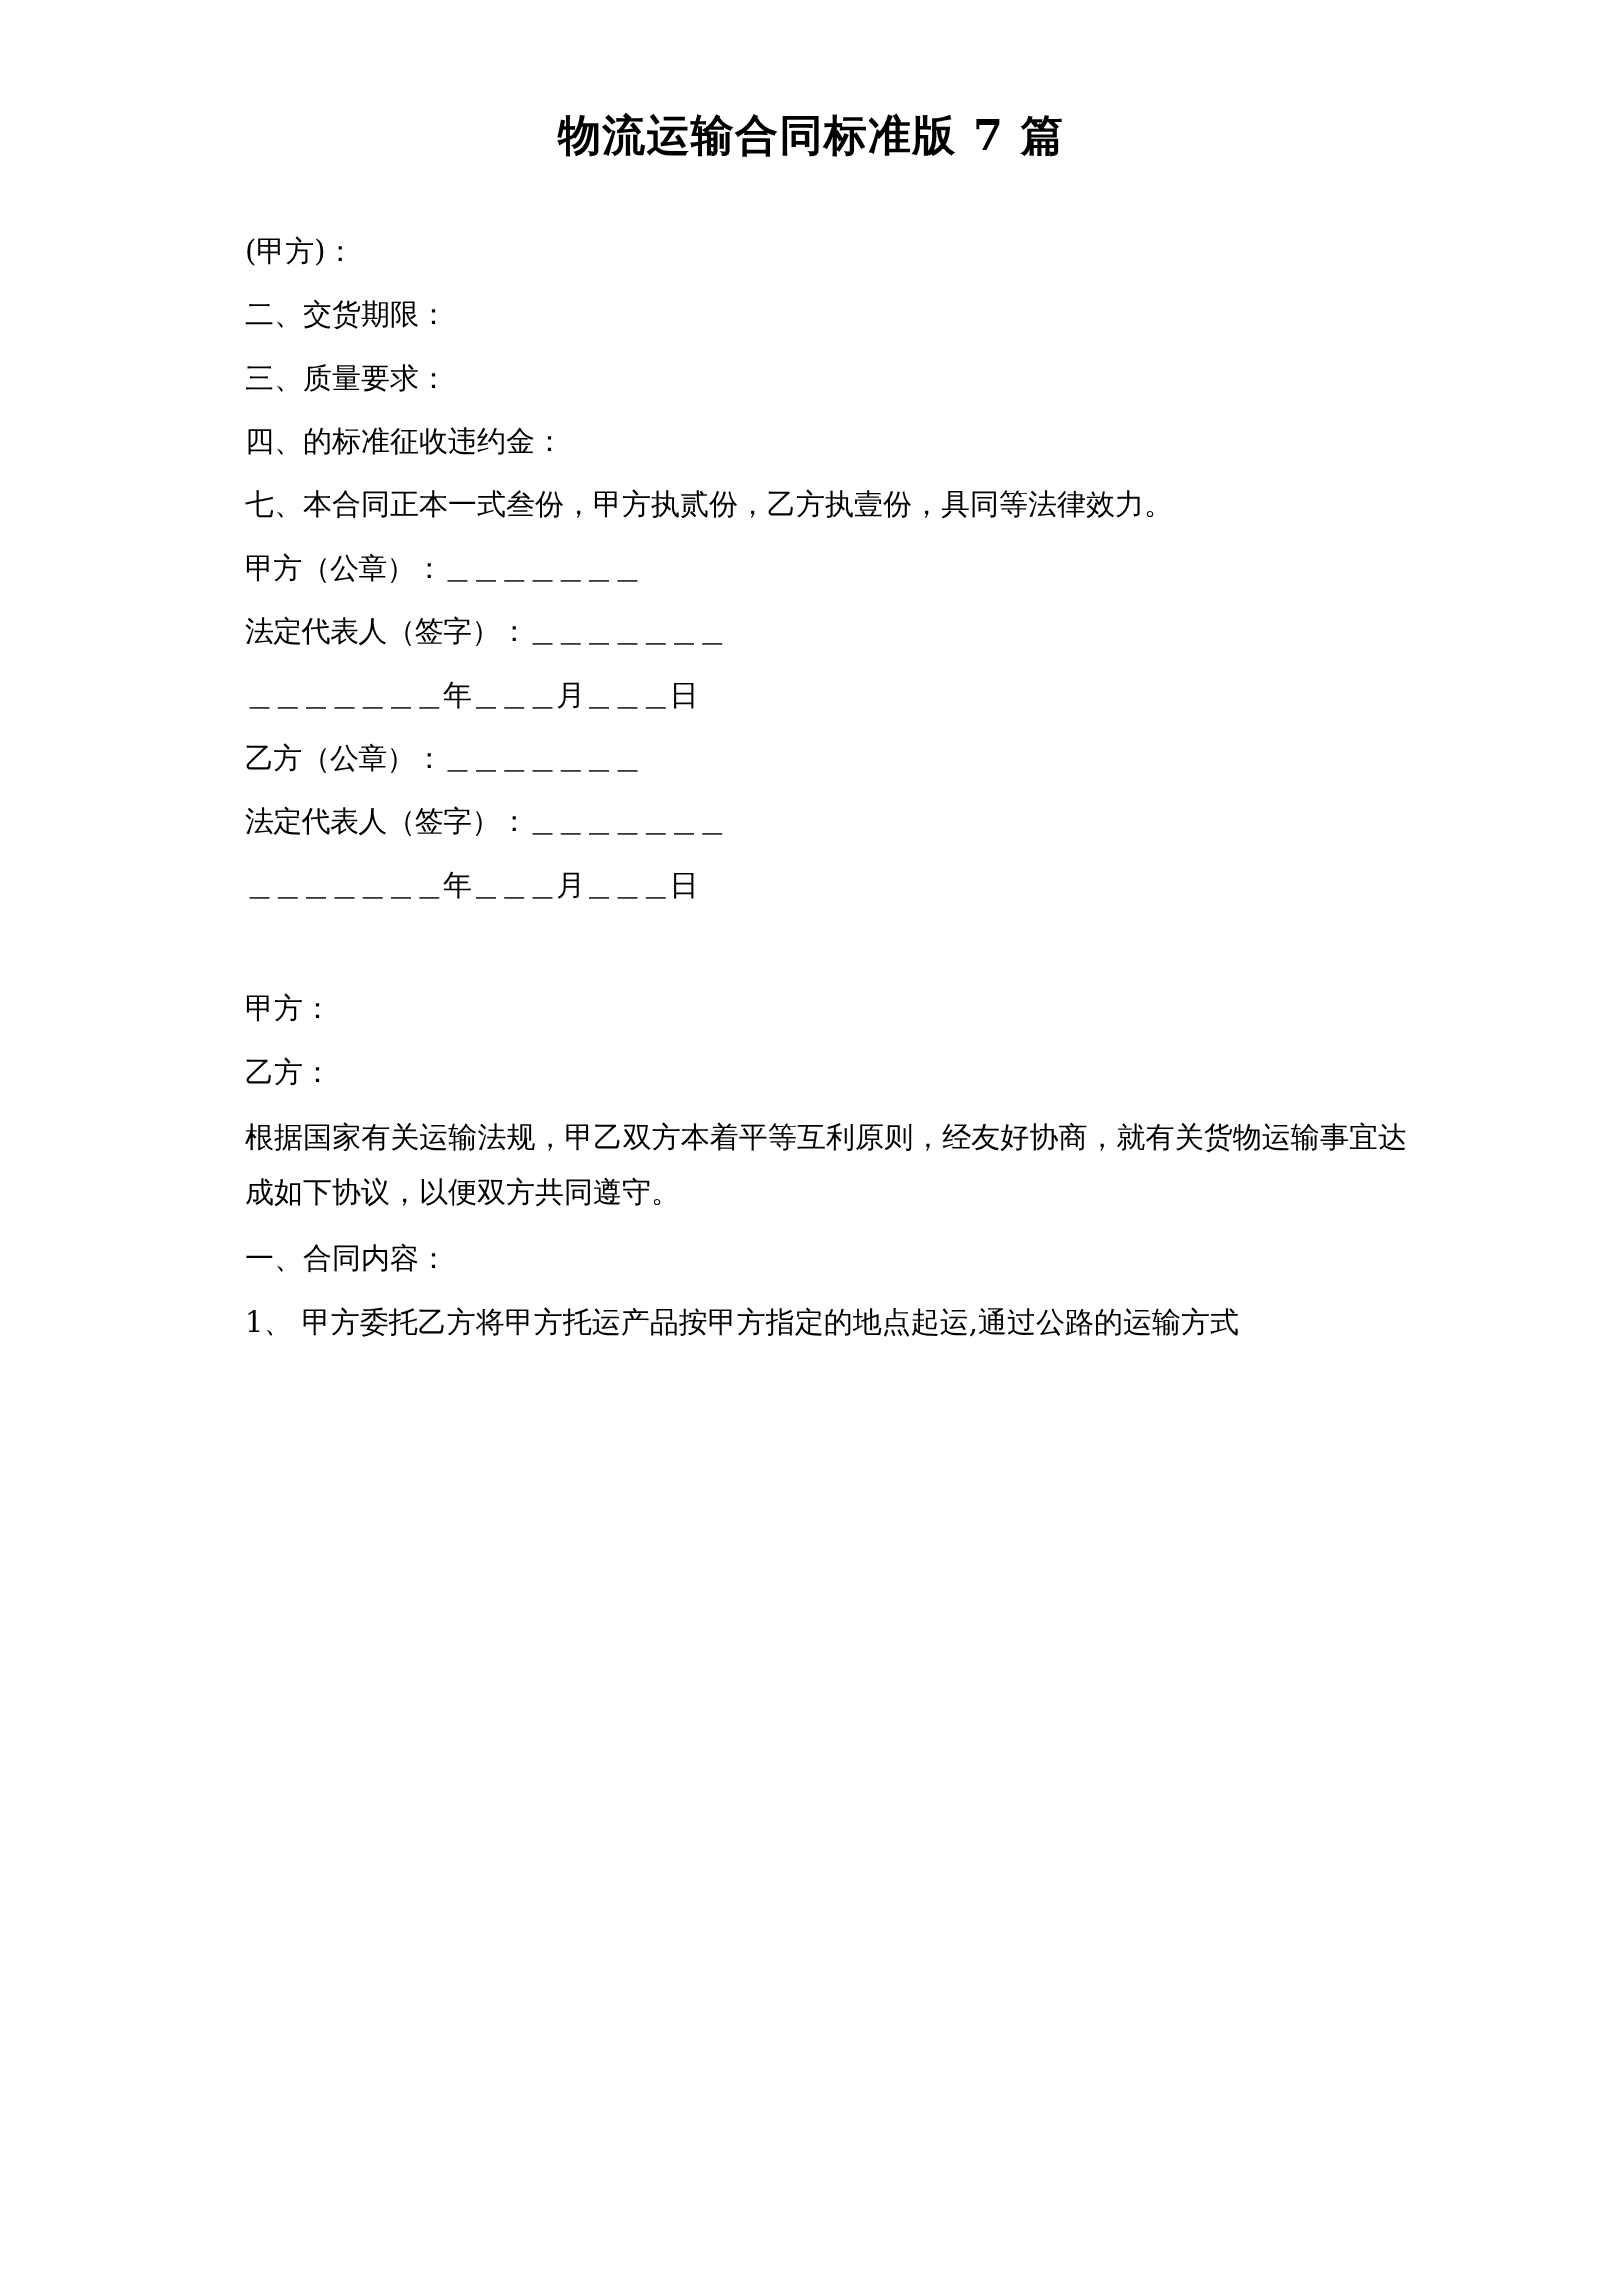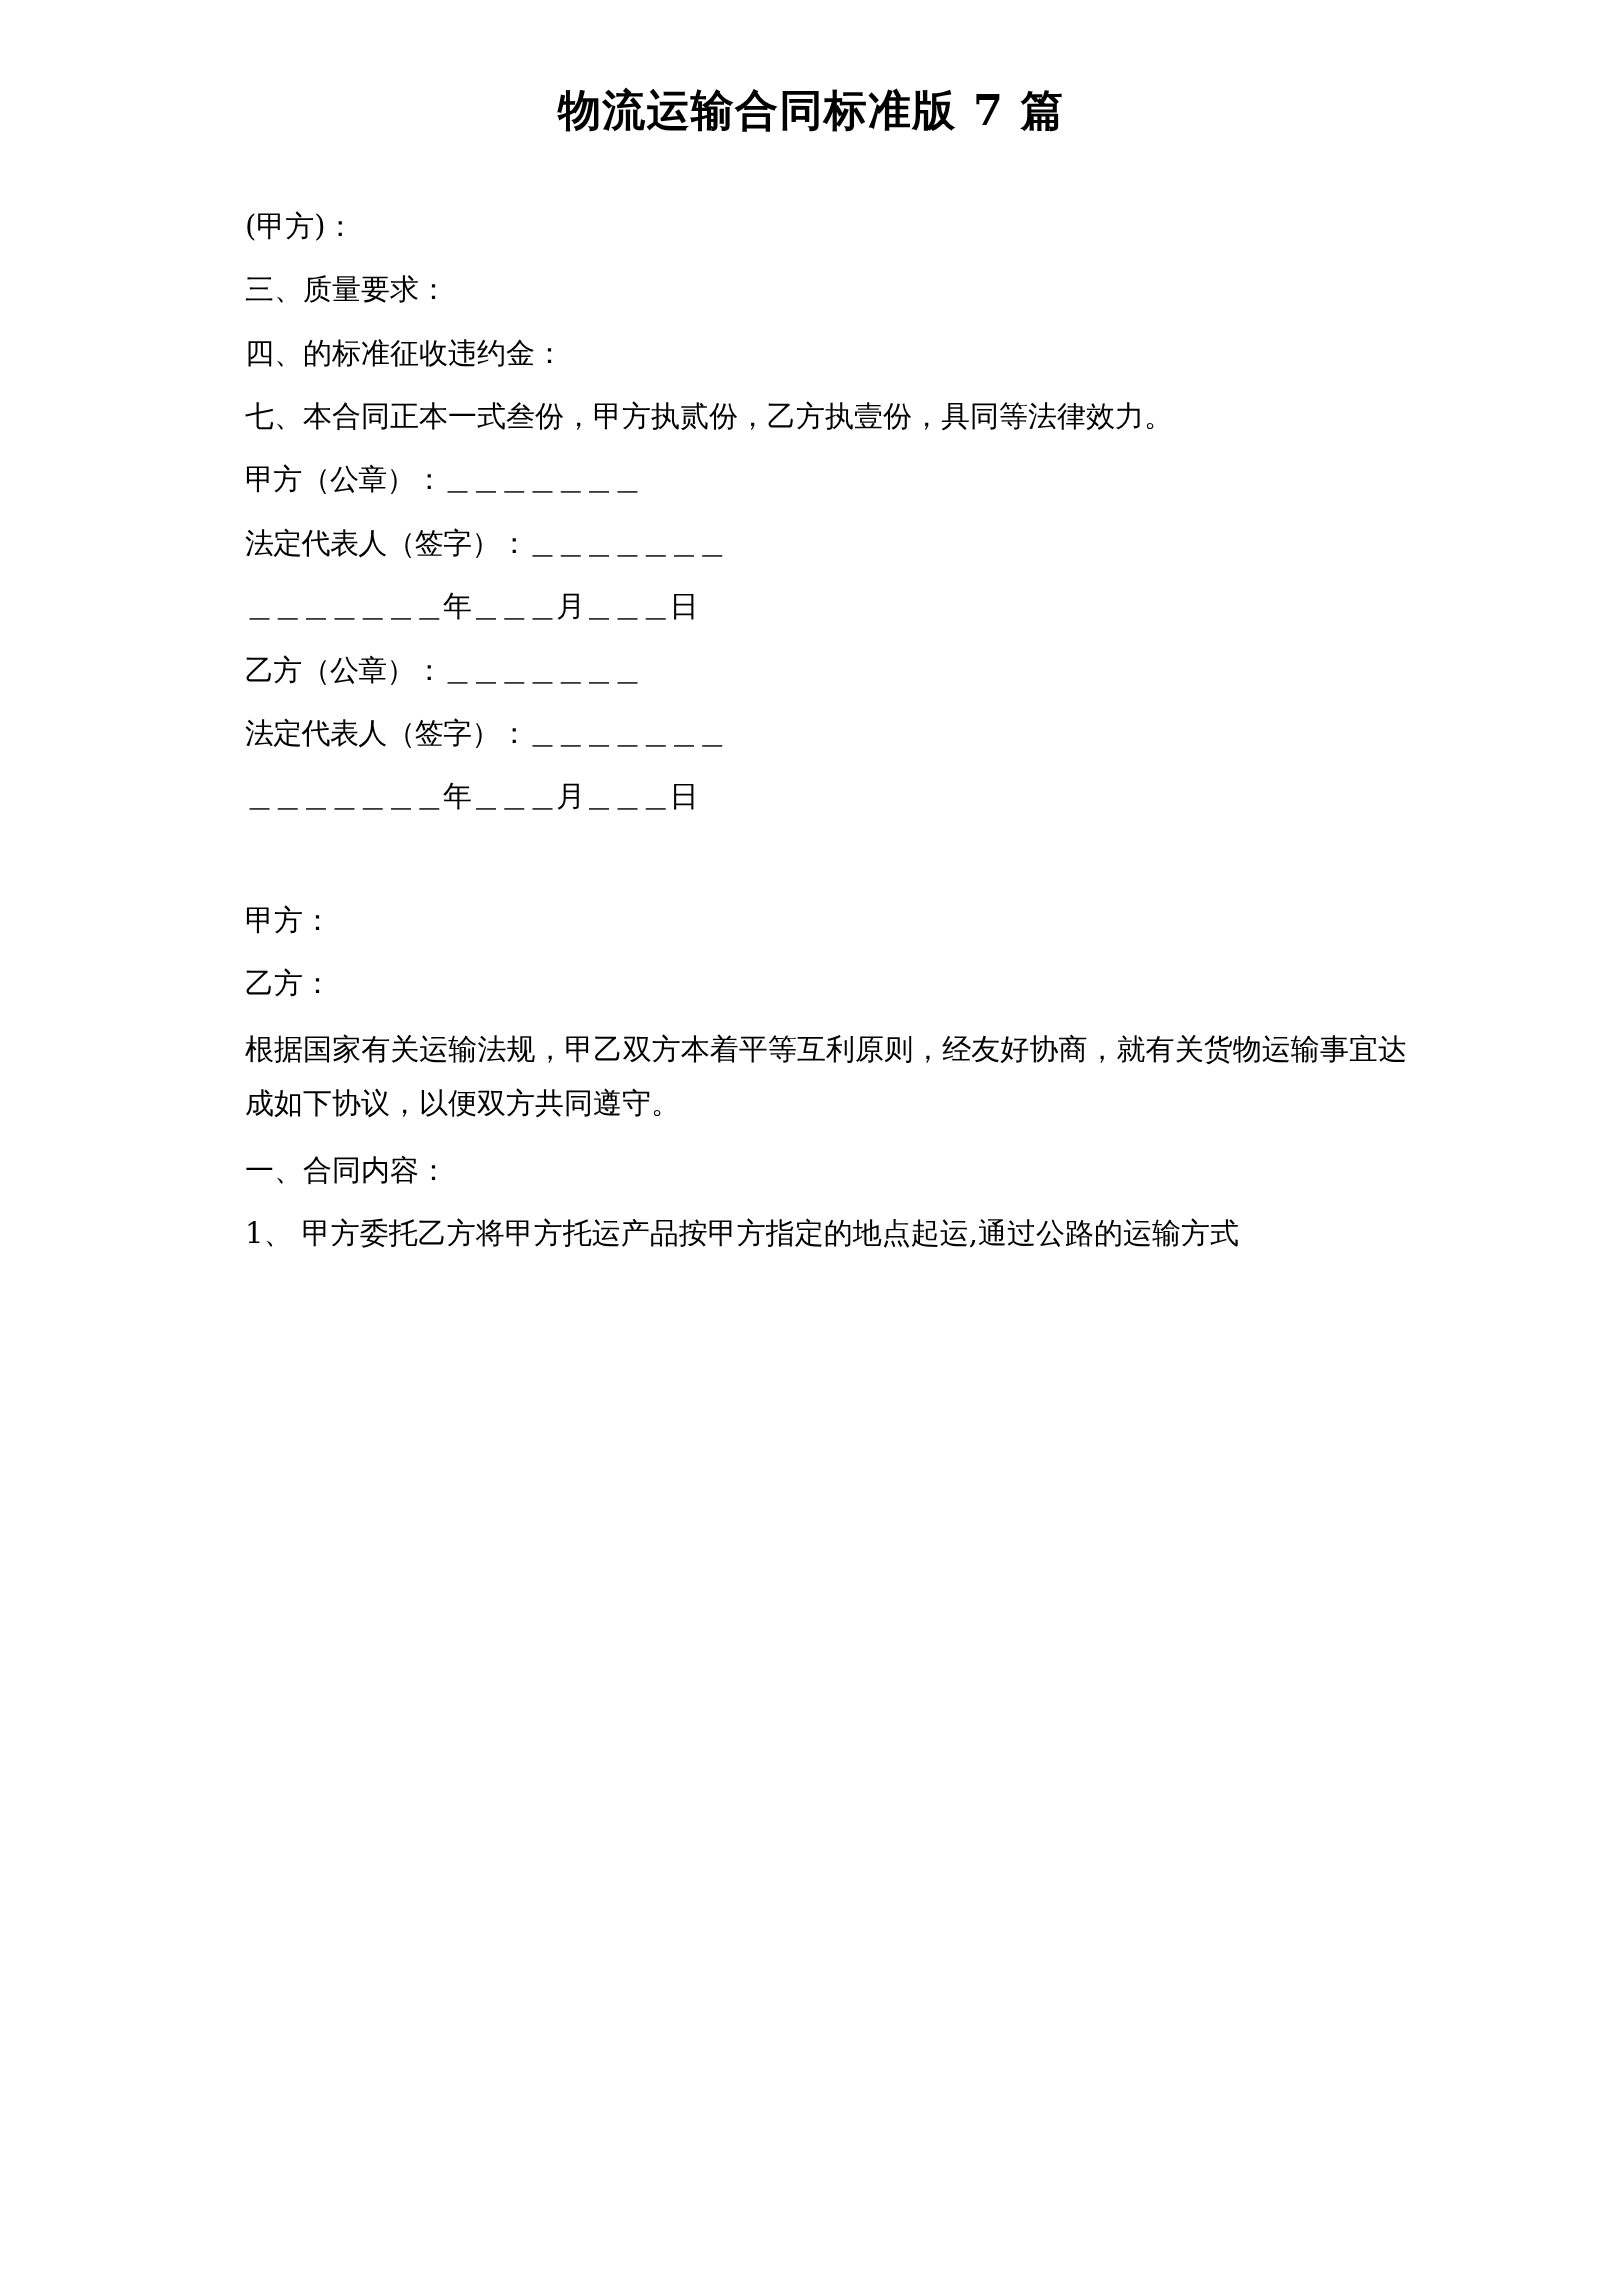--- a/index.html
+++ b/index.html
@@ -12,21 +12,21 @@
     font-family: "DejaVu Serif", "Liberation Serif", serif;
     color: #000000;
   }
 
   .page {
     position: relative;
     width: 1623px;
     height: 2295px;
     background: #ffffff;
     box-sizing: border-box;
-    padding: 84px 216px 0 245px;
+    padding: 109px 216px 0 245px;
     overflow: hidden;
   }
 
   .doc-title {
     text-align: center;
     font-size: 43px;
     font-weight: bold;
     line-height: 1.25;
     letter-spacing: 1.3px;
     margin: 0 0 63px 0;
@@ -69,20 +69,21 @@
 
   <h1 class="doc-title">物流运输合同标准版 7 篇</h1>
 
   <div class="body-block">
 
 
     <p class="para tight">(甲方)：</p>
 
 
 
+    <p class="para tight">二、交货期限：</p>
 
     <p class="para tight">三、质量要求：</p>
 
     <p class="para tight">四、的标准征收违约金：</p>
 
 
 
     <p class="para tight">七、本合同正本一式叁份，甲方执贰份，乙方执壹份，具同等法律效力。</p>
 
     <p class="para tight underline-run">甲方（公章）：＿＿＿＿＿＿＿</p>

